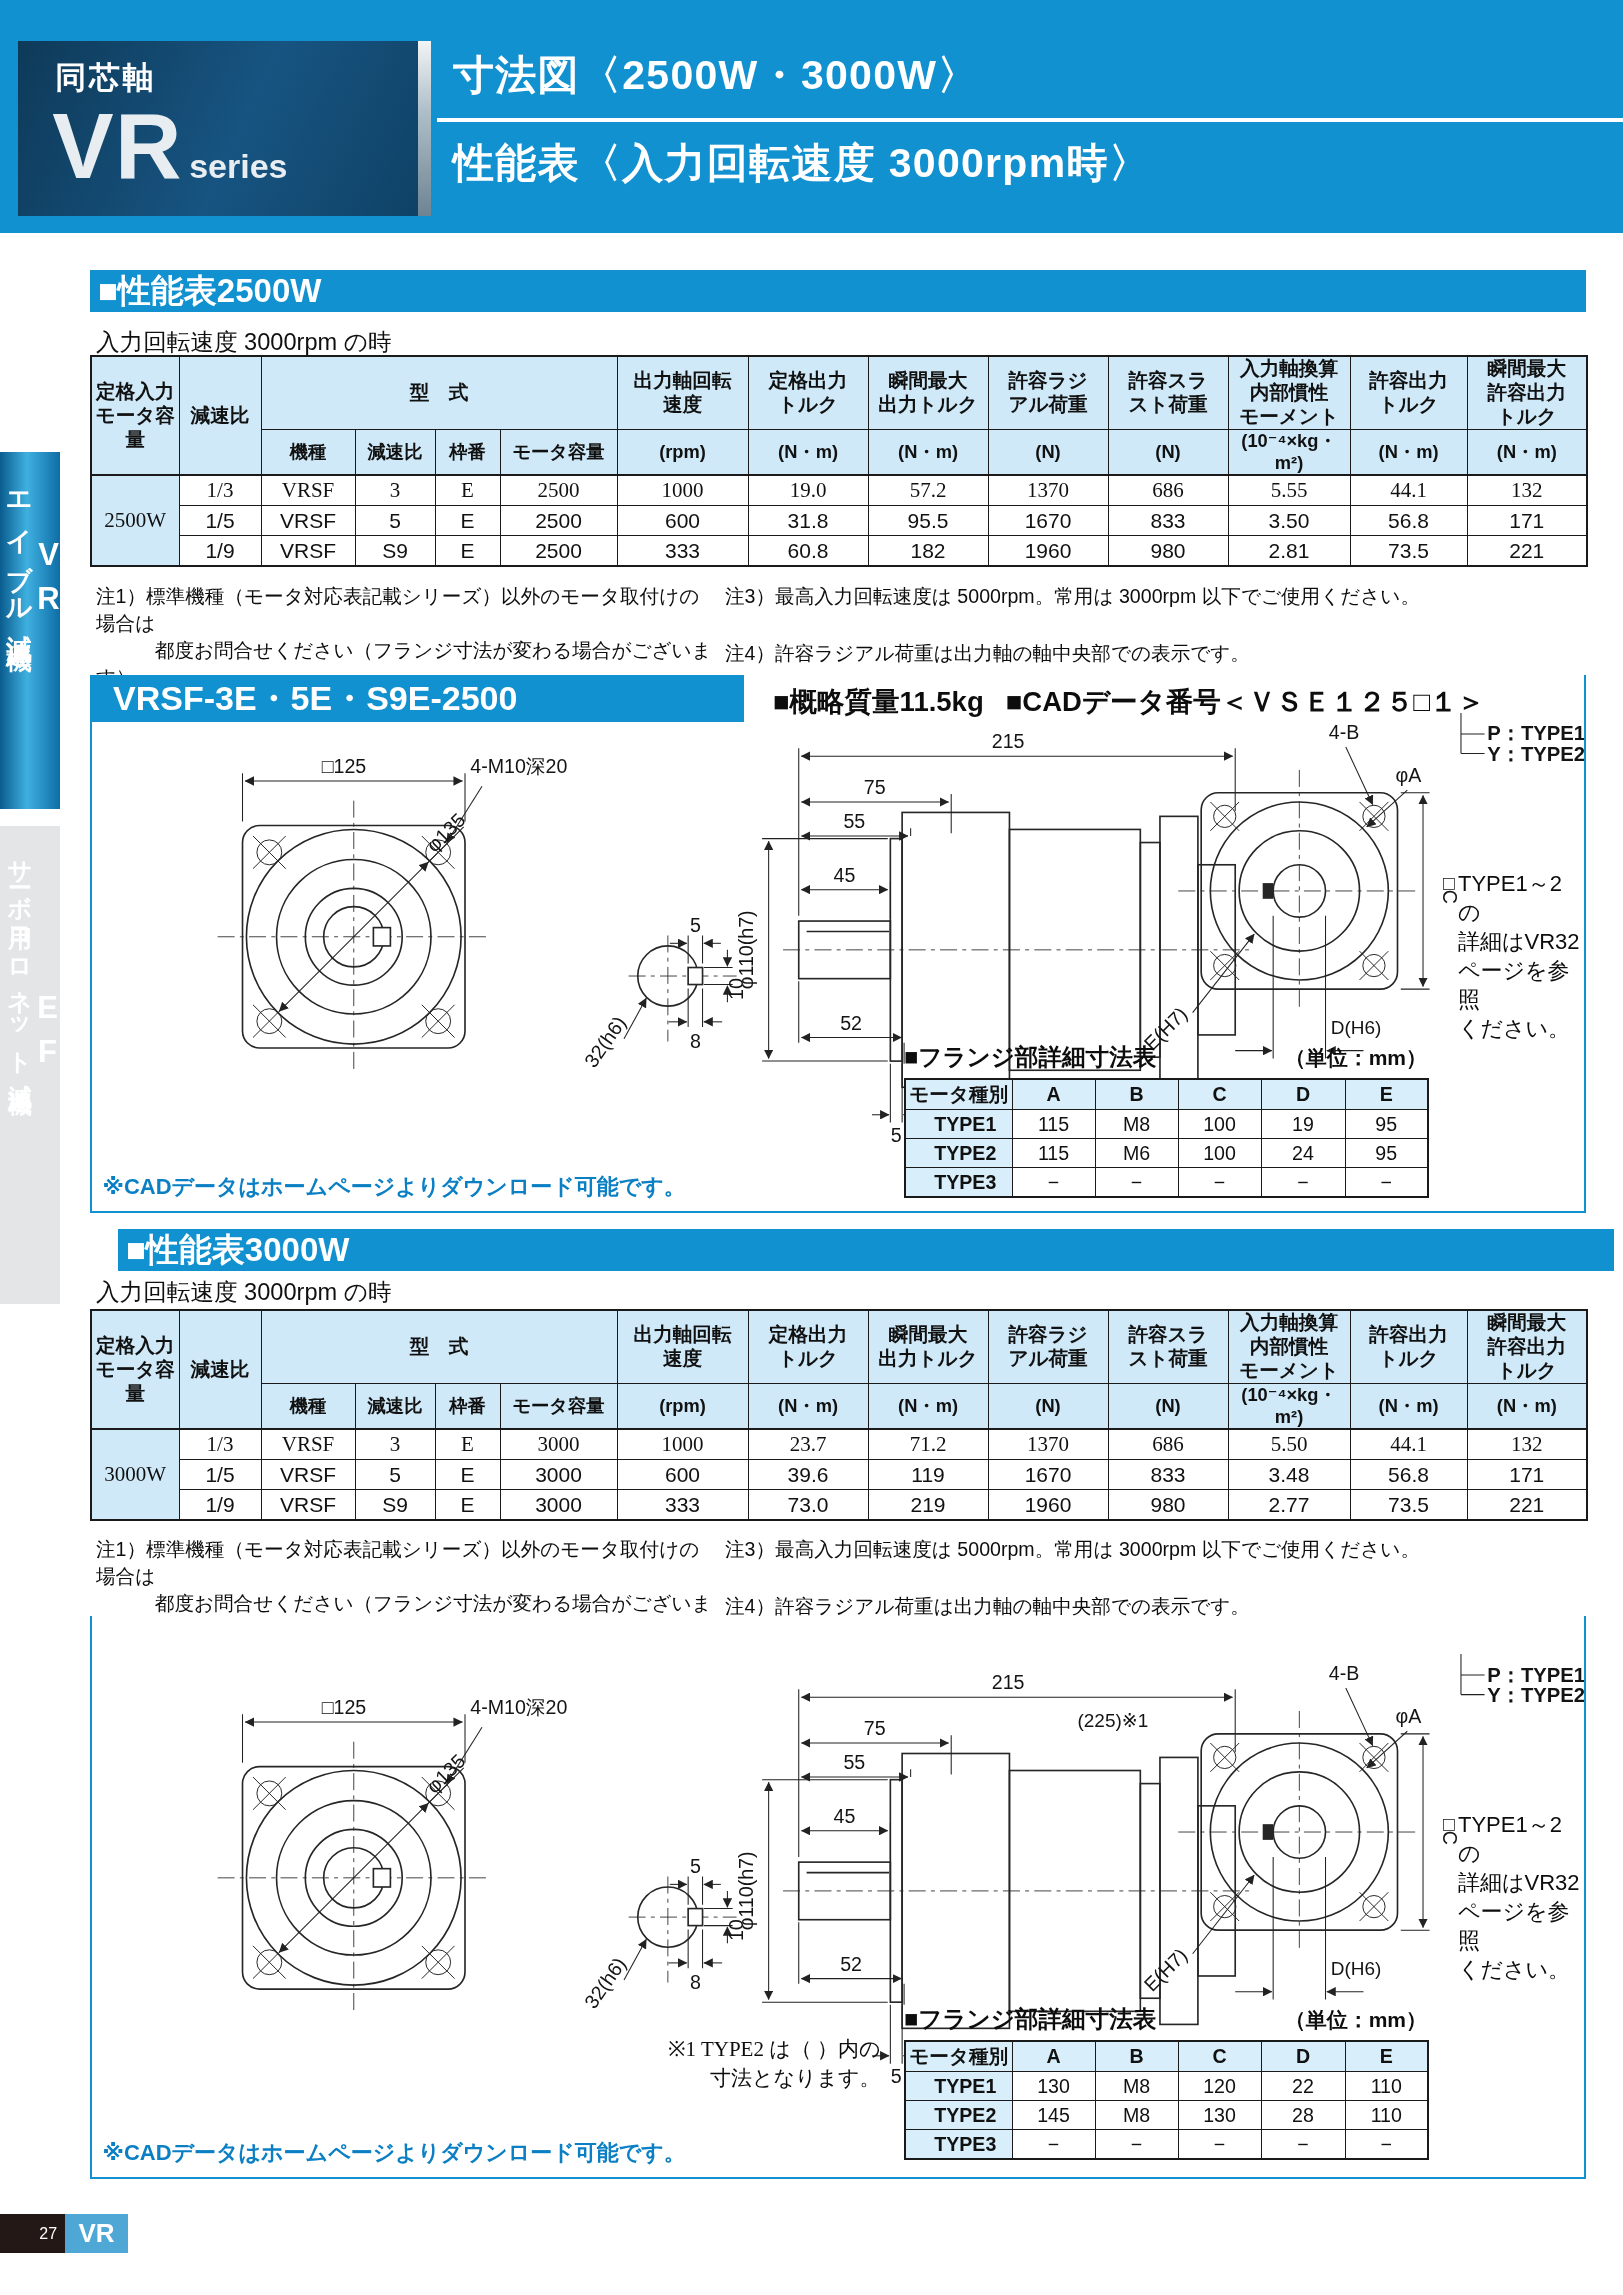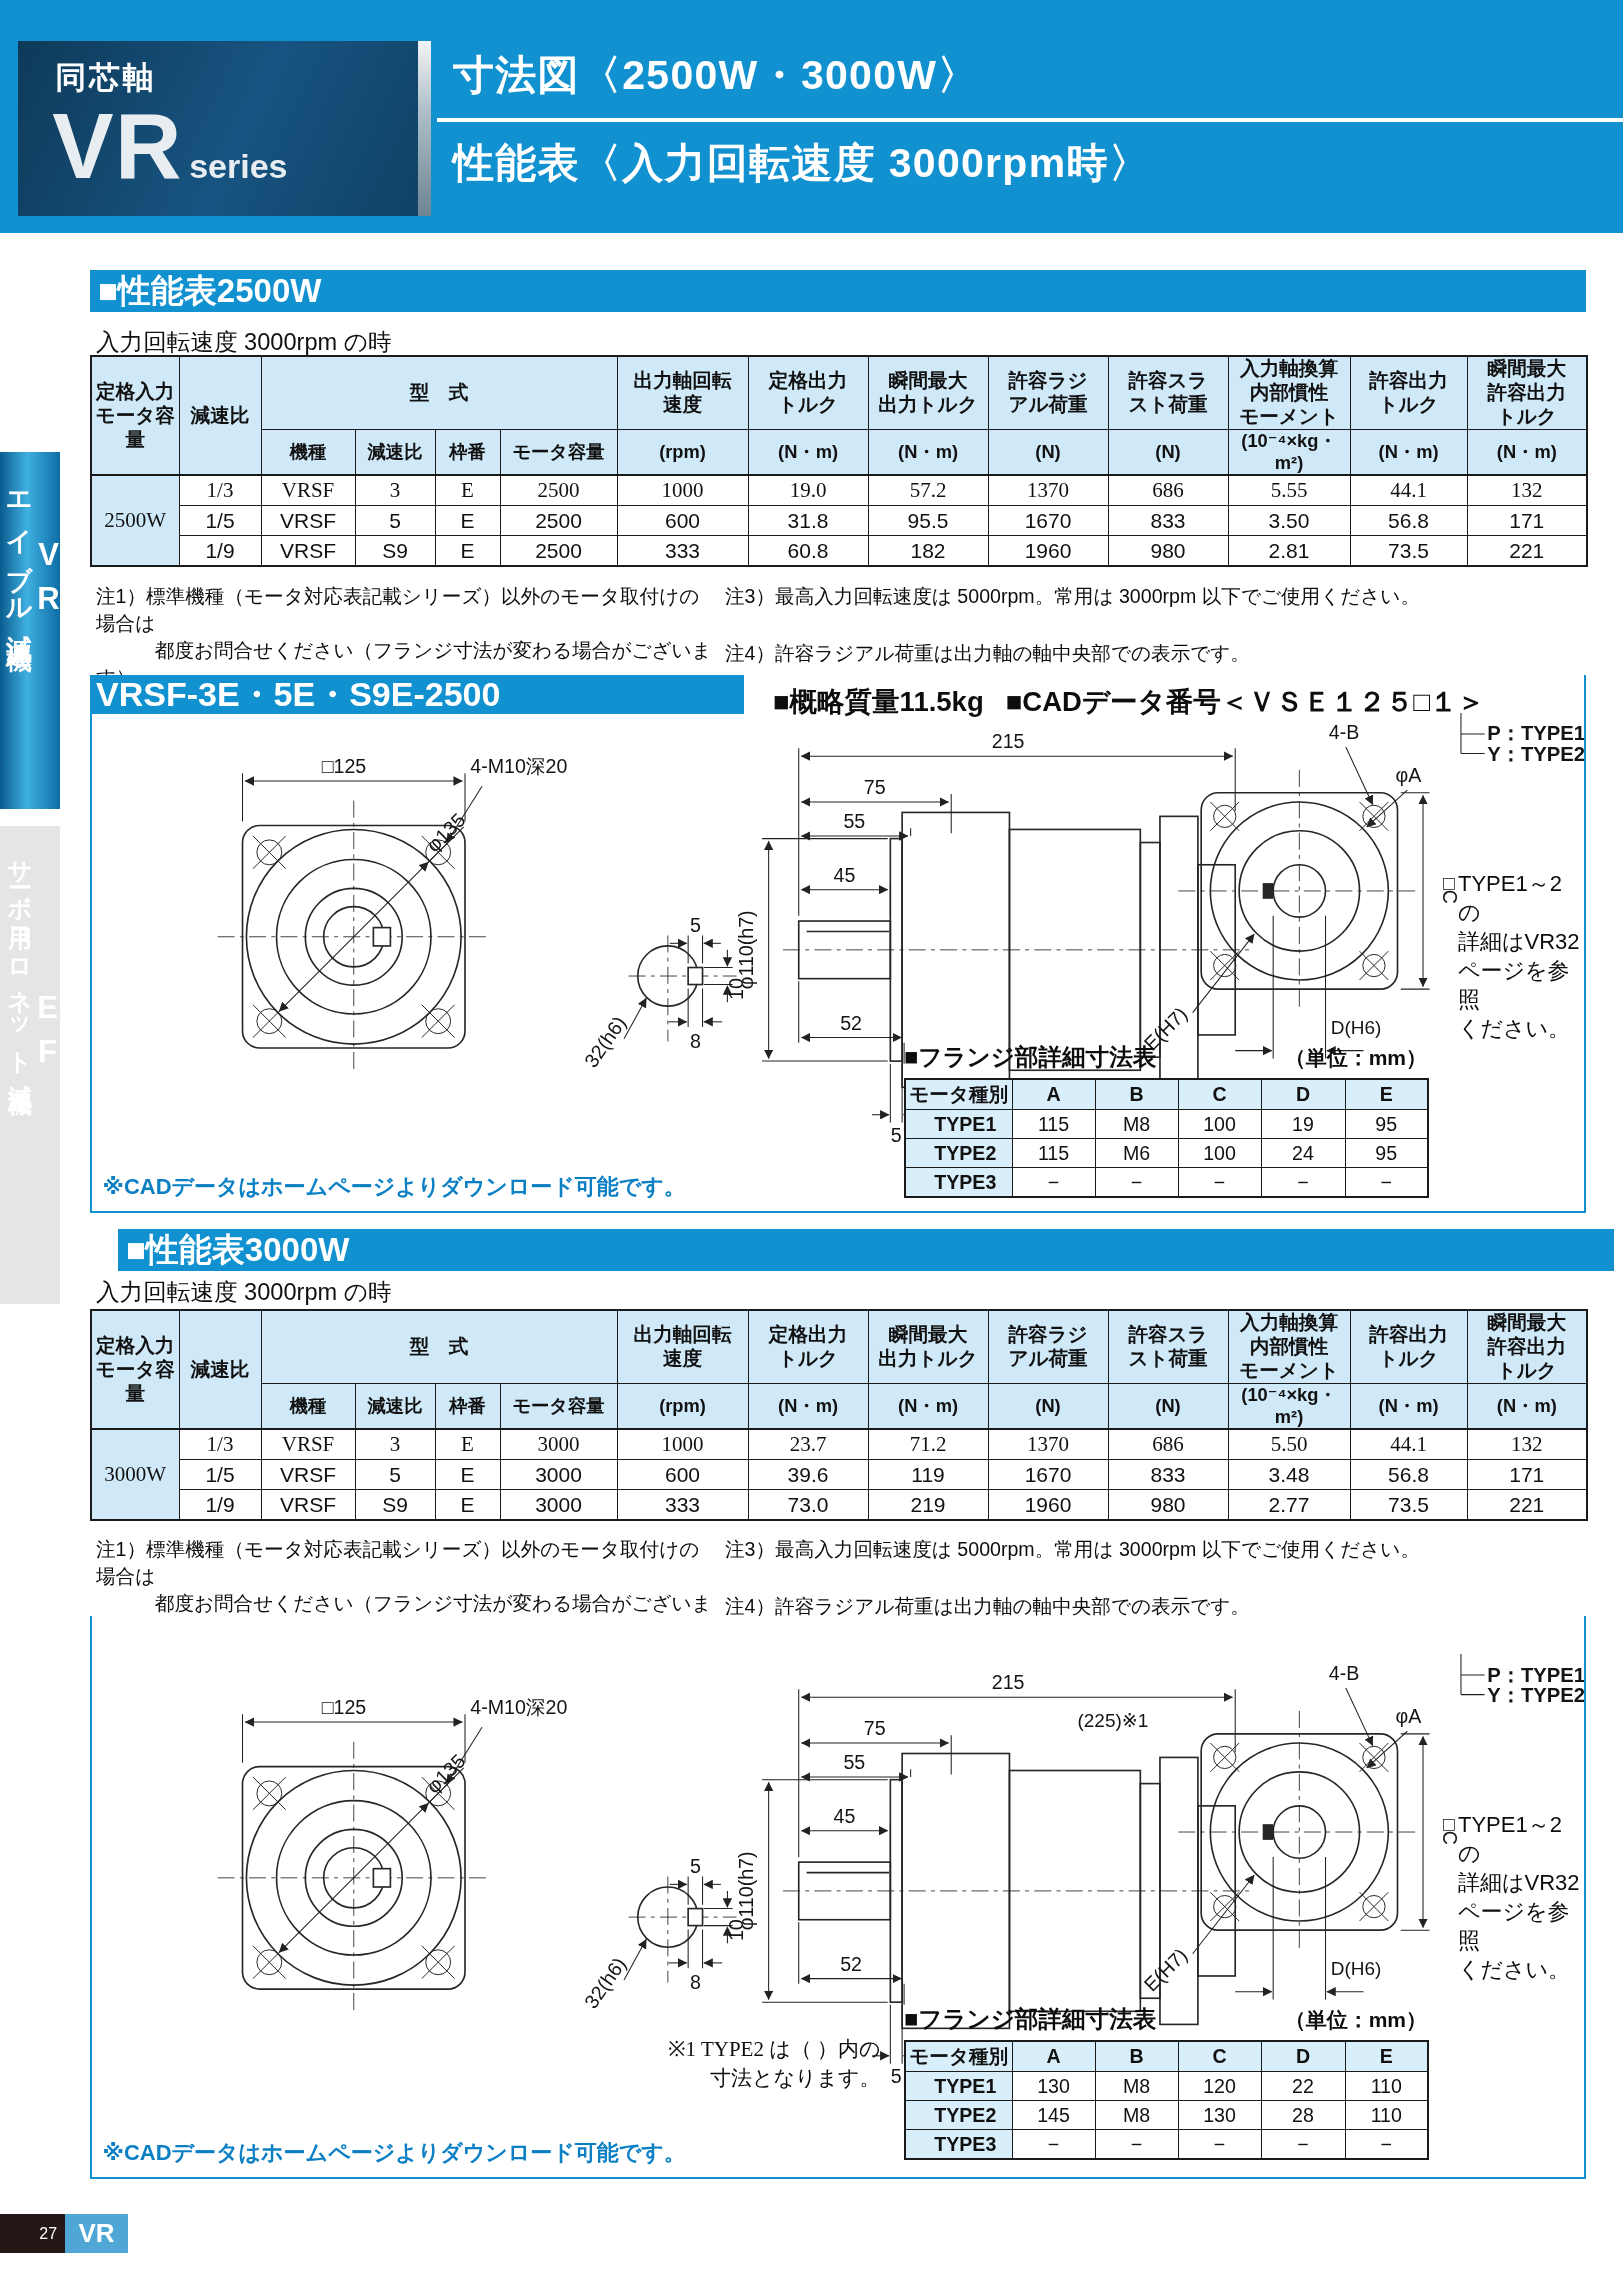--- a/index.html
+++ b/index.html
@@ -48,22 +48,22 @@
   .perf tbody tr:first-child td{border-top:2.6px solid #1a1a1a;font-family:Liberation Serif, serif;}
 
   
   .notesL{position:absolute;left:96px;width:622px;font-size:19.6px;line-height:1.38;white-space:pre-line;color:#0d0d0d;}
   .notesR{position:absolute;left:725px;width:864px;font-size:19.6px;line-height:1.38;white-space:pre-line;color:#0d0d0d;}
   .note-item{margin:0 0 2.6px 0;}
 
   
   .dbox{position:absolute;left:90px;width:1496px;border:2px solid #1191cf;border-top:none;
         box-sizing:border-box;background:#fff;}
-  .dbar{position:absolute;left:-2px;top:0;width:654px;height:39px;background:#1191cf;color:#fff;
-        font-size:34px;font-weight:bold;display:flex;align-items:center;padding-left:6px;box-sizing:border-box;}
+  .dbar{position:absolute;left:-2px;top:0;width:654px;height:47px;background:#1191cf;color:#fff;
+        font-size:34px;font-weight:bold;display:flex;align-items:center;padding-left:23px;box-sizing:border-box;}
   .dmeta{position:absolute;left:681px;top:9.2px;font-size:27.5px;font-weight:bold;color:#0d0d0d;display:flex;white-space:nowrap;}
   .dmeta .cad{margin-left:22px;}
   .dsvg{position:absolute;left:0;top:0;}
   .dsvg text{font-size:30px;fill:#141414;}
   .dsvg text.co{font-size:31px;font-weight:bold;}
   .dsvg text.sm{font-size:29px;}
   .tnote{position:absolute;left:1366px;top:194px;width:124px;font-size:22px;line-height:1.32;
          white-space:pre-line;color:#0d0d0d;}
   .pnote{position:absolute;left:576px;top:419px;font-size:21px;white-space:pre-line;color:#0d0d0d;line-height:1.4;font-family:Liberation Serif, serif;}
   .cadnote{position:absolute;left:10.5px;bottom:9.2px;font-size:22px;font-weight:bold;color:#0a7fc4;}

